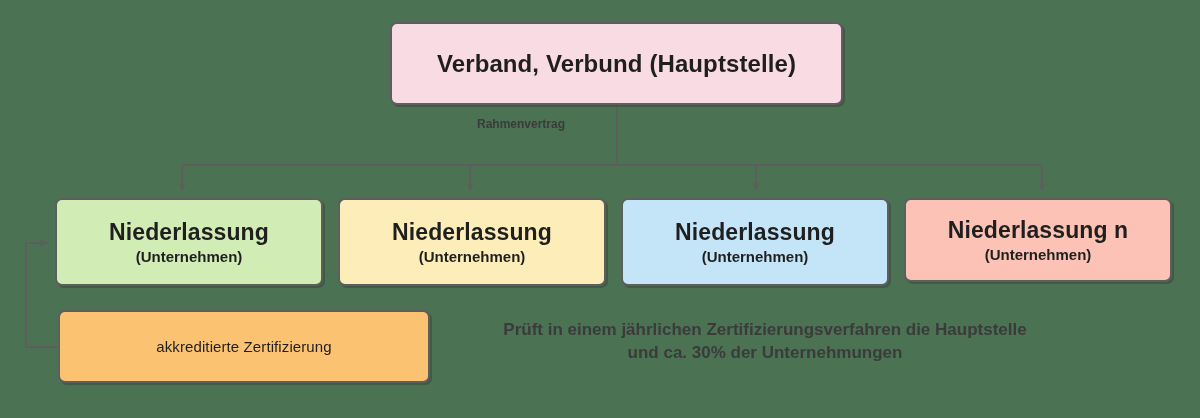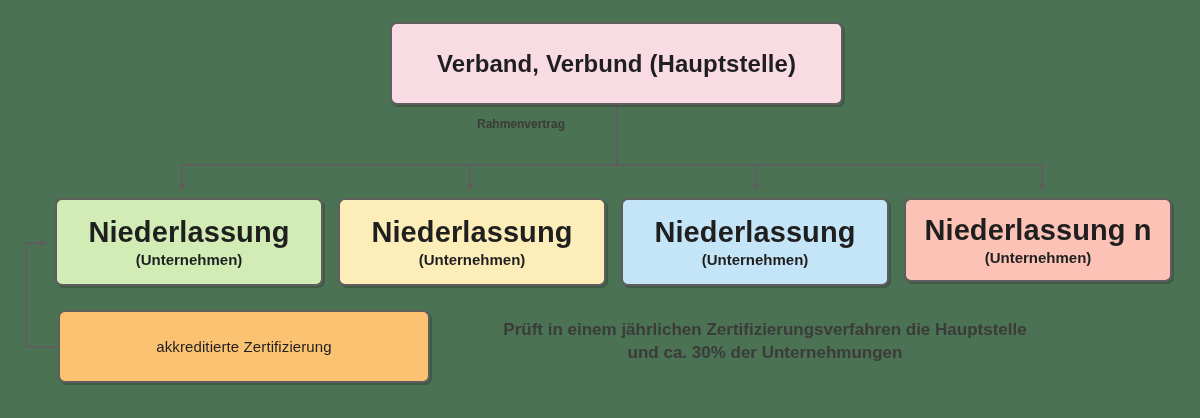--- a/index.html
+++ b/index.html
@@ -35,21 +35,21 @@
     display: flex;
     flex-direction: column;
     align-items: center;
     justify-content: center;
     text-align: center;
     color: #1f1f1f;
     line-height: 1.15;
   }
   .node .title {
     font-weight: bold;
-    font-size: 29px;
+    font-size: 23px;
     letter-spacing: 0.1px;
   }
   .node .sub {
     font-weight: bold;
     font-size: 15px;
     margin-top: 2px;
   }
   
   #node-head {
     left: 390px;

